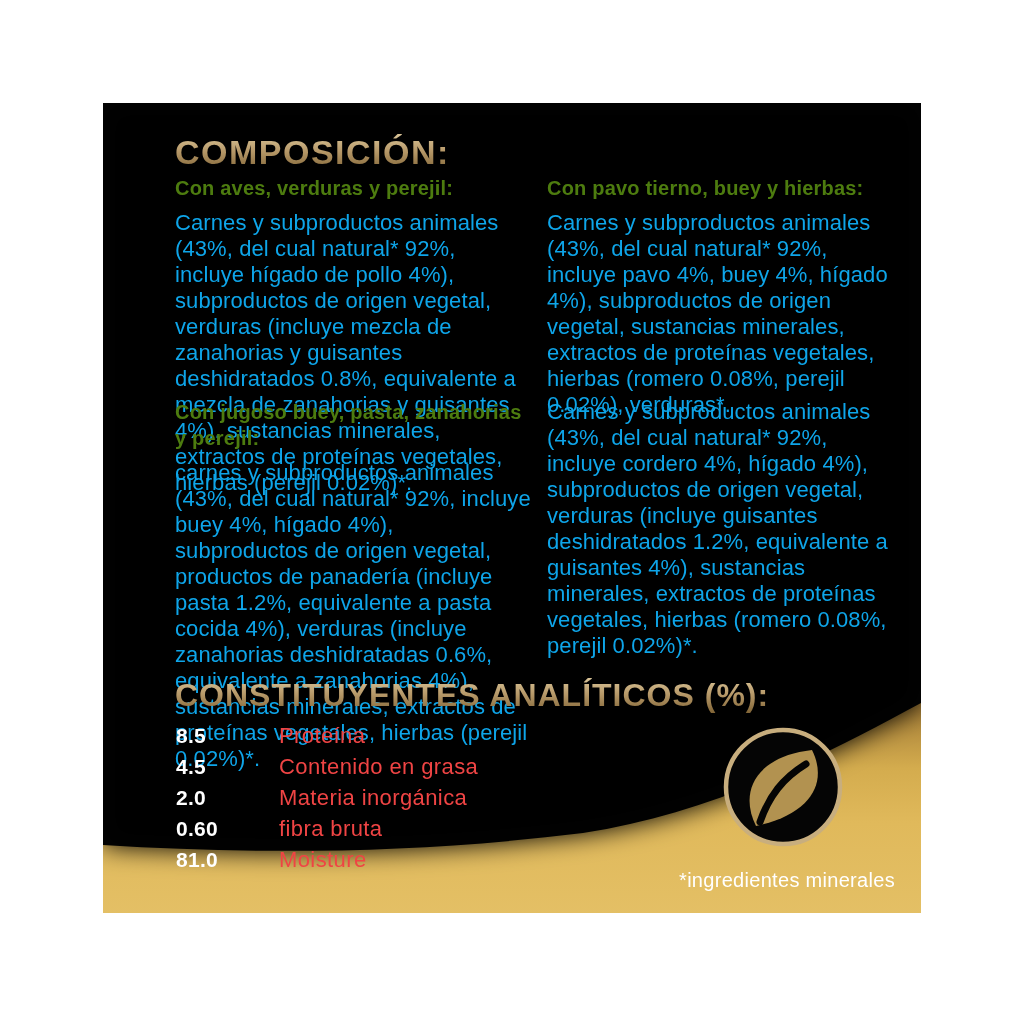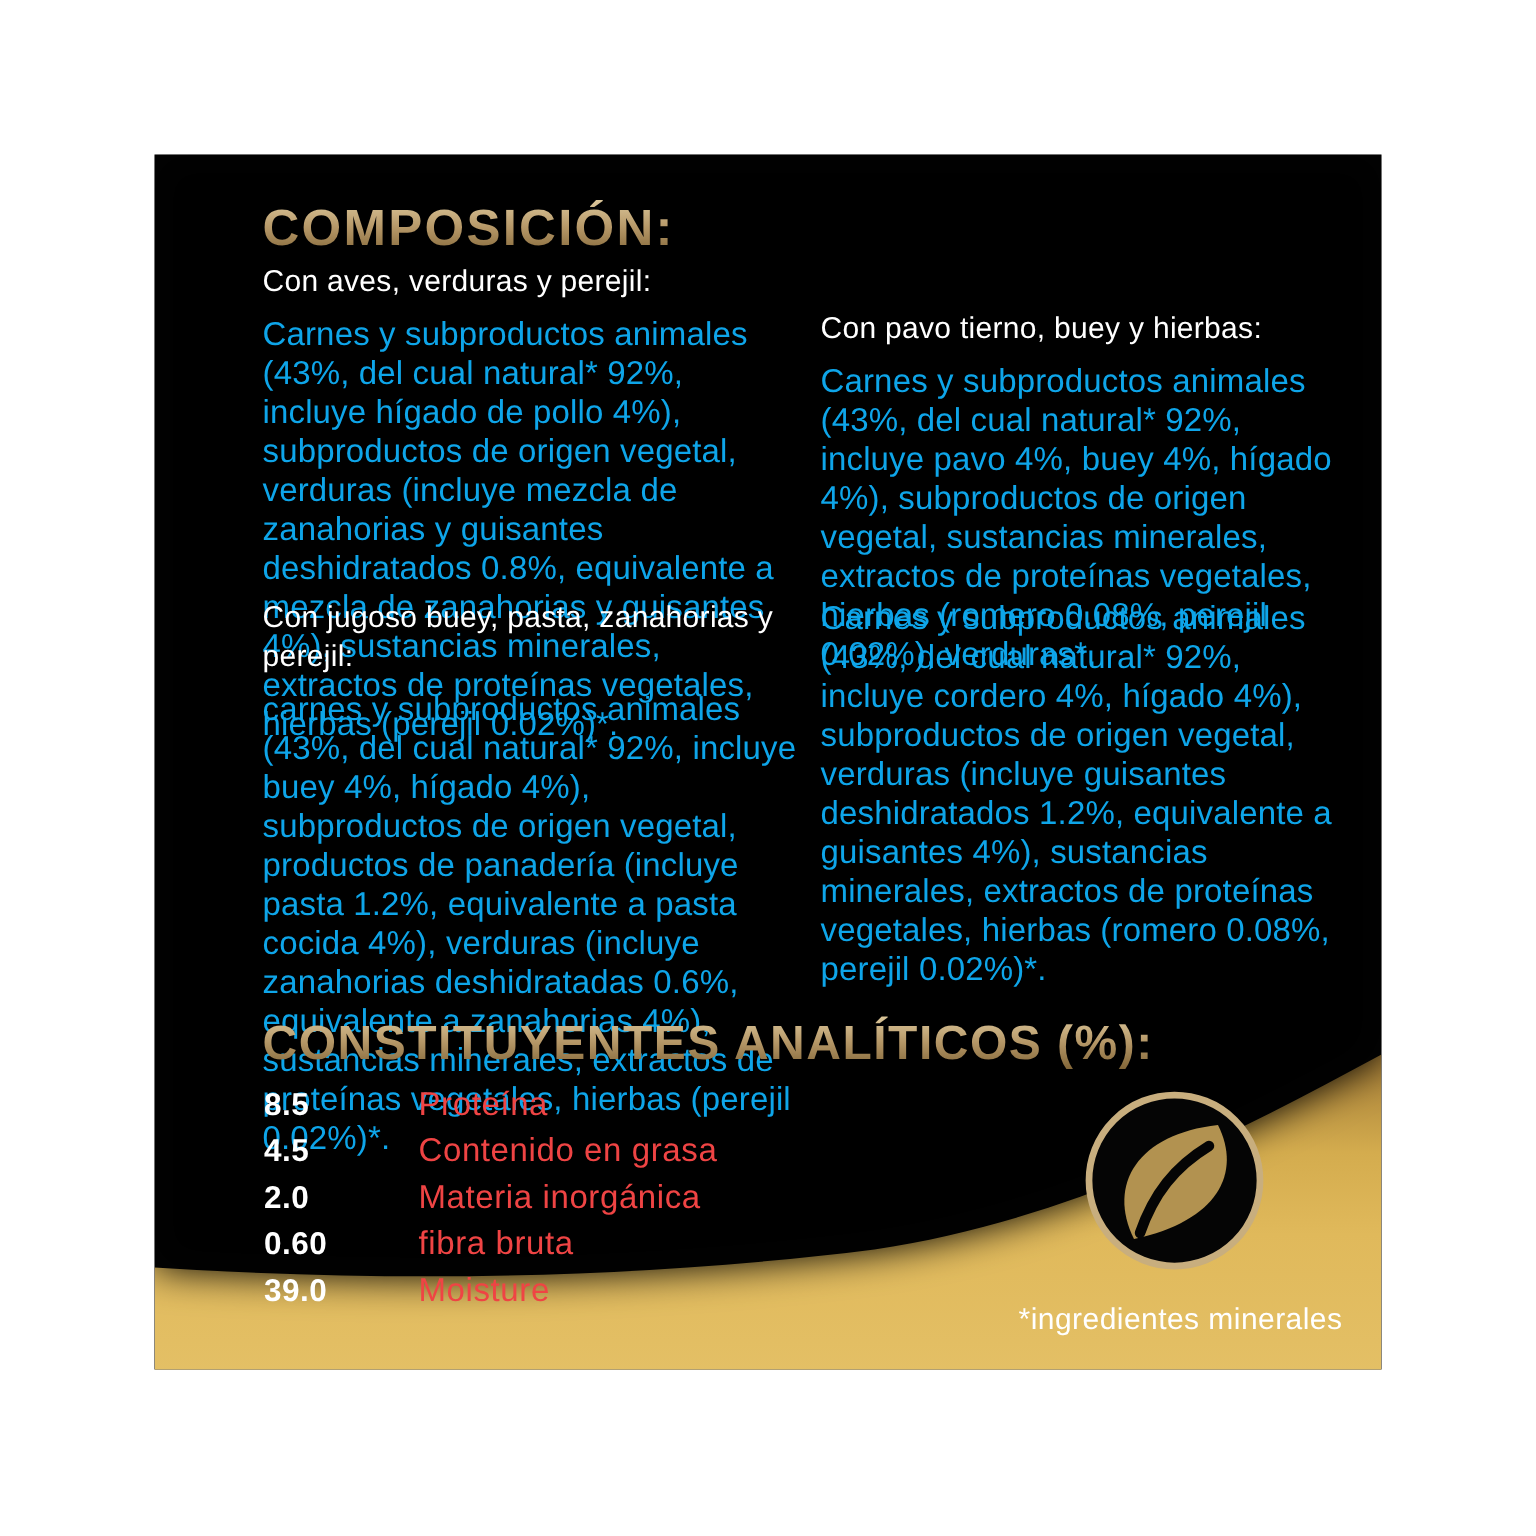--- a/index.html
+++ b/index.html
@@ -38,28 +38,28 @@
   }
 
   .page-title {
     left: 72px; top: 30px;
     font-size: 34px;
     letter-spacing: 1.5px;
   }
 
   .section { width: 352px; }
   .sec-aves    { left: 72px;  top: 72px; }
-  .sec-pavo    { left: 444px; top: 72px; width: 350px; margin-top: 31px; }
+  .sec-pavo    { left: 444px; top: 72px; width: 350px; }
   .sec-buey    { left: 72px;  top: 296px; width: 356px; }
   .sec-cordero { left: 444px; top: 296px; width: 350px; }
 
   .section h2 {
-    color: #ffffff;
+    color: #4d7c0f;
     font-size: 20px;
-    font-weight: 400;
+    font-weight: 700;
     line-height: 26px;
     margin-bottom: 9px;
     letter-spacing: 0.2px;
   }
   .section p {
     color: #0ea5e9;
     font-size: 22px;
     font-weight: 400;
     line-height: 26px;
     letter-spacing: 0.1px;
@@ -166,20 +166,20 @@
     </div>
     <div class="arow">
       <span class="aval">2.0</span>
       <span class="alab">Materia inorgánica</span>
     </div>
     <div class="arow">
       <span class="aval">0.60</span>
       <span class="alab">fibra bruta</span>
     </div>
     <div class="arow">
-      <span class="aval">39.0</span>
+      <span class="aval">81.0</span>
       <span class="alab">Moisture</span>
     </div>
   </div>
 
   <div class="layer footnote">*ingredientes minerales</div>
 
 </div>
 
 </body></html>

